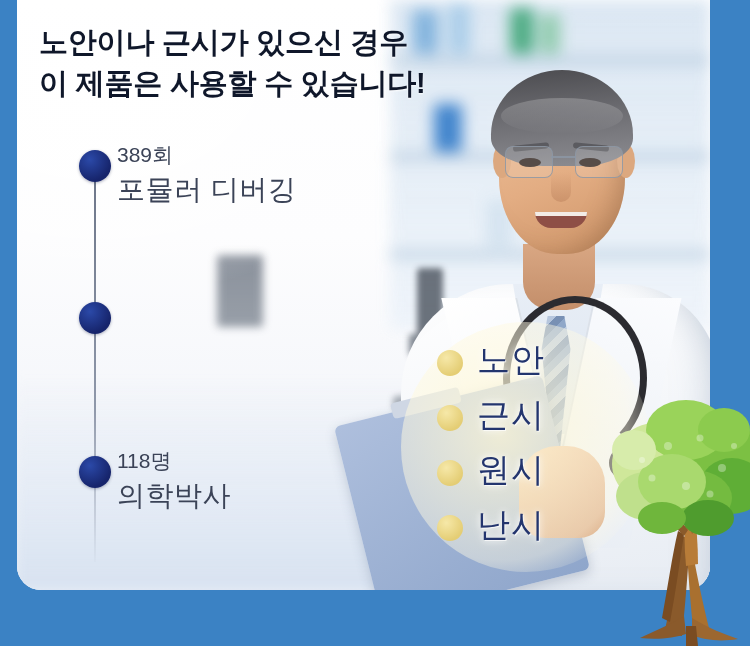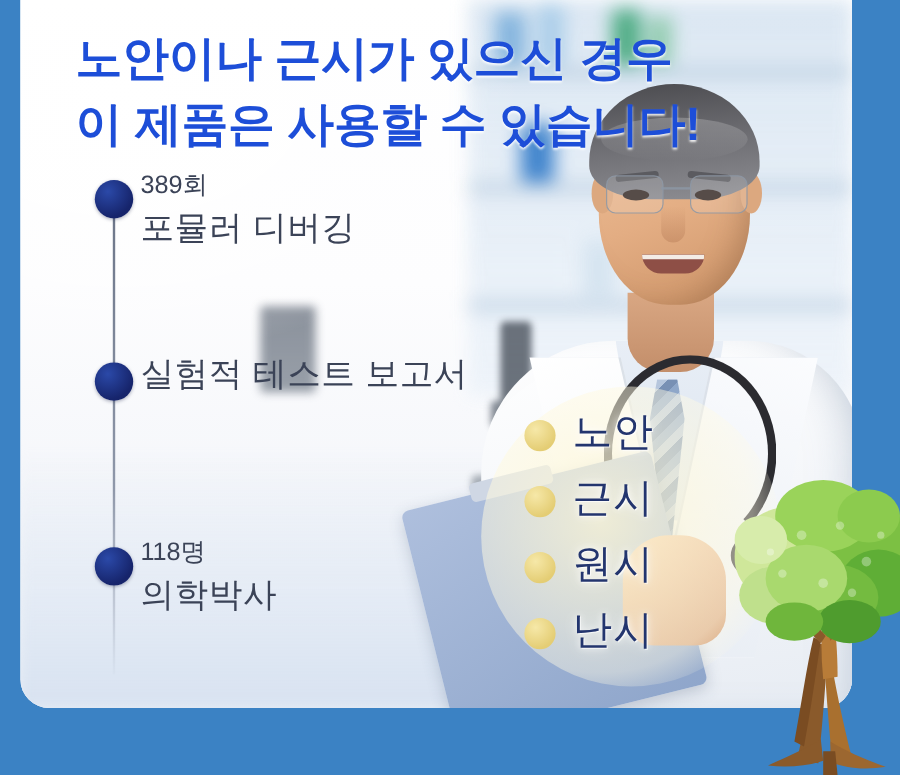--- a/index.html
+++ b/index.html
@@ -211,23 +211,23 @@
   
   .cream-wedge{
     position:absolute;
     left:384px;top:322px;width:250px;height:250px;
     background:radial-gradient(circle at 40% 45%,rgba(255,248,214,.82),rgba(255,250,228,.45) 62%,rgba(255,255,255,0) 78%);
     border-radius:50%;
   }
 
   
   .headline{
-    position:absolute;left:46px;top:22px;
-    font-size:39px;font-weight:700;line-height:1.42;
-    color:#1d4ed8;letter-spacing:-.2px;
+    position:absolute;left:22px;top:22px;
+    font-size:29px;font-weight:700;line-height:1.42;
+    color:#0f172a;letter-spacing:-.2px;
     text-shadow:0 1px 2px rgba(255,255,255,.9);
     white-space:pre-line;
   }
 
   
   .timeline{position:absolute;left:62px;top:150px;width:330px;height:420px;}
   .tl-line{
     position:absolute;left:15px;top:8px;width:2px;height:404px;
     background:linear-gradient(180deg,#6b7487 0%,#8f98aa 62%,rgba(160,170,186,.05) 100%);
   }
@@ -346,21 +346,20 @@
         <div class="tl-dot"></div>
         <div class="tl-text">
           <span class="tl-count">389회</span>
           <span class="tl-label">포뮬러 디버깅</span>
         </div>
       </div>
 
       <div class="tl-item" style="top:152px;">
         <div class="tl-dot"></div>
         <div class="tl-text">
-          <span class="tl-label">실험적 테스트 보고서</span>
         </div>
       </div>
 
       <div class="tl-item" style="top:306px;">
         <div class="tl-dot"></div>
         <div class="tl-text">
           <span class="tl-count">118명</span>
           <span class="tl-label">의학박사</span>
         </div>
       </div>

